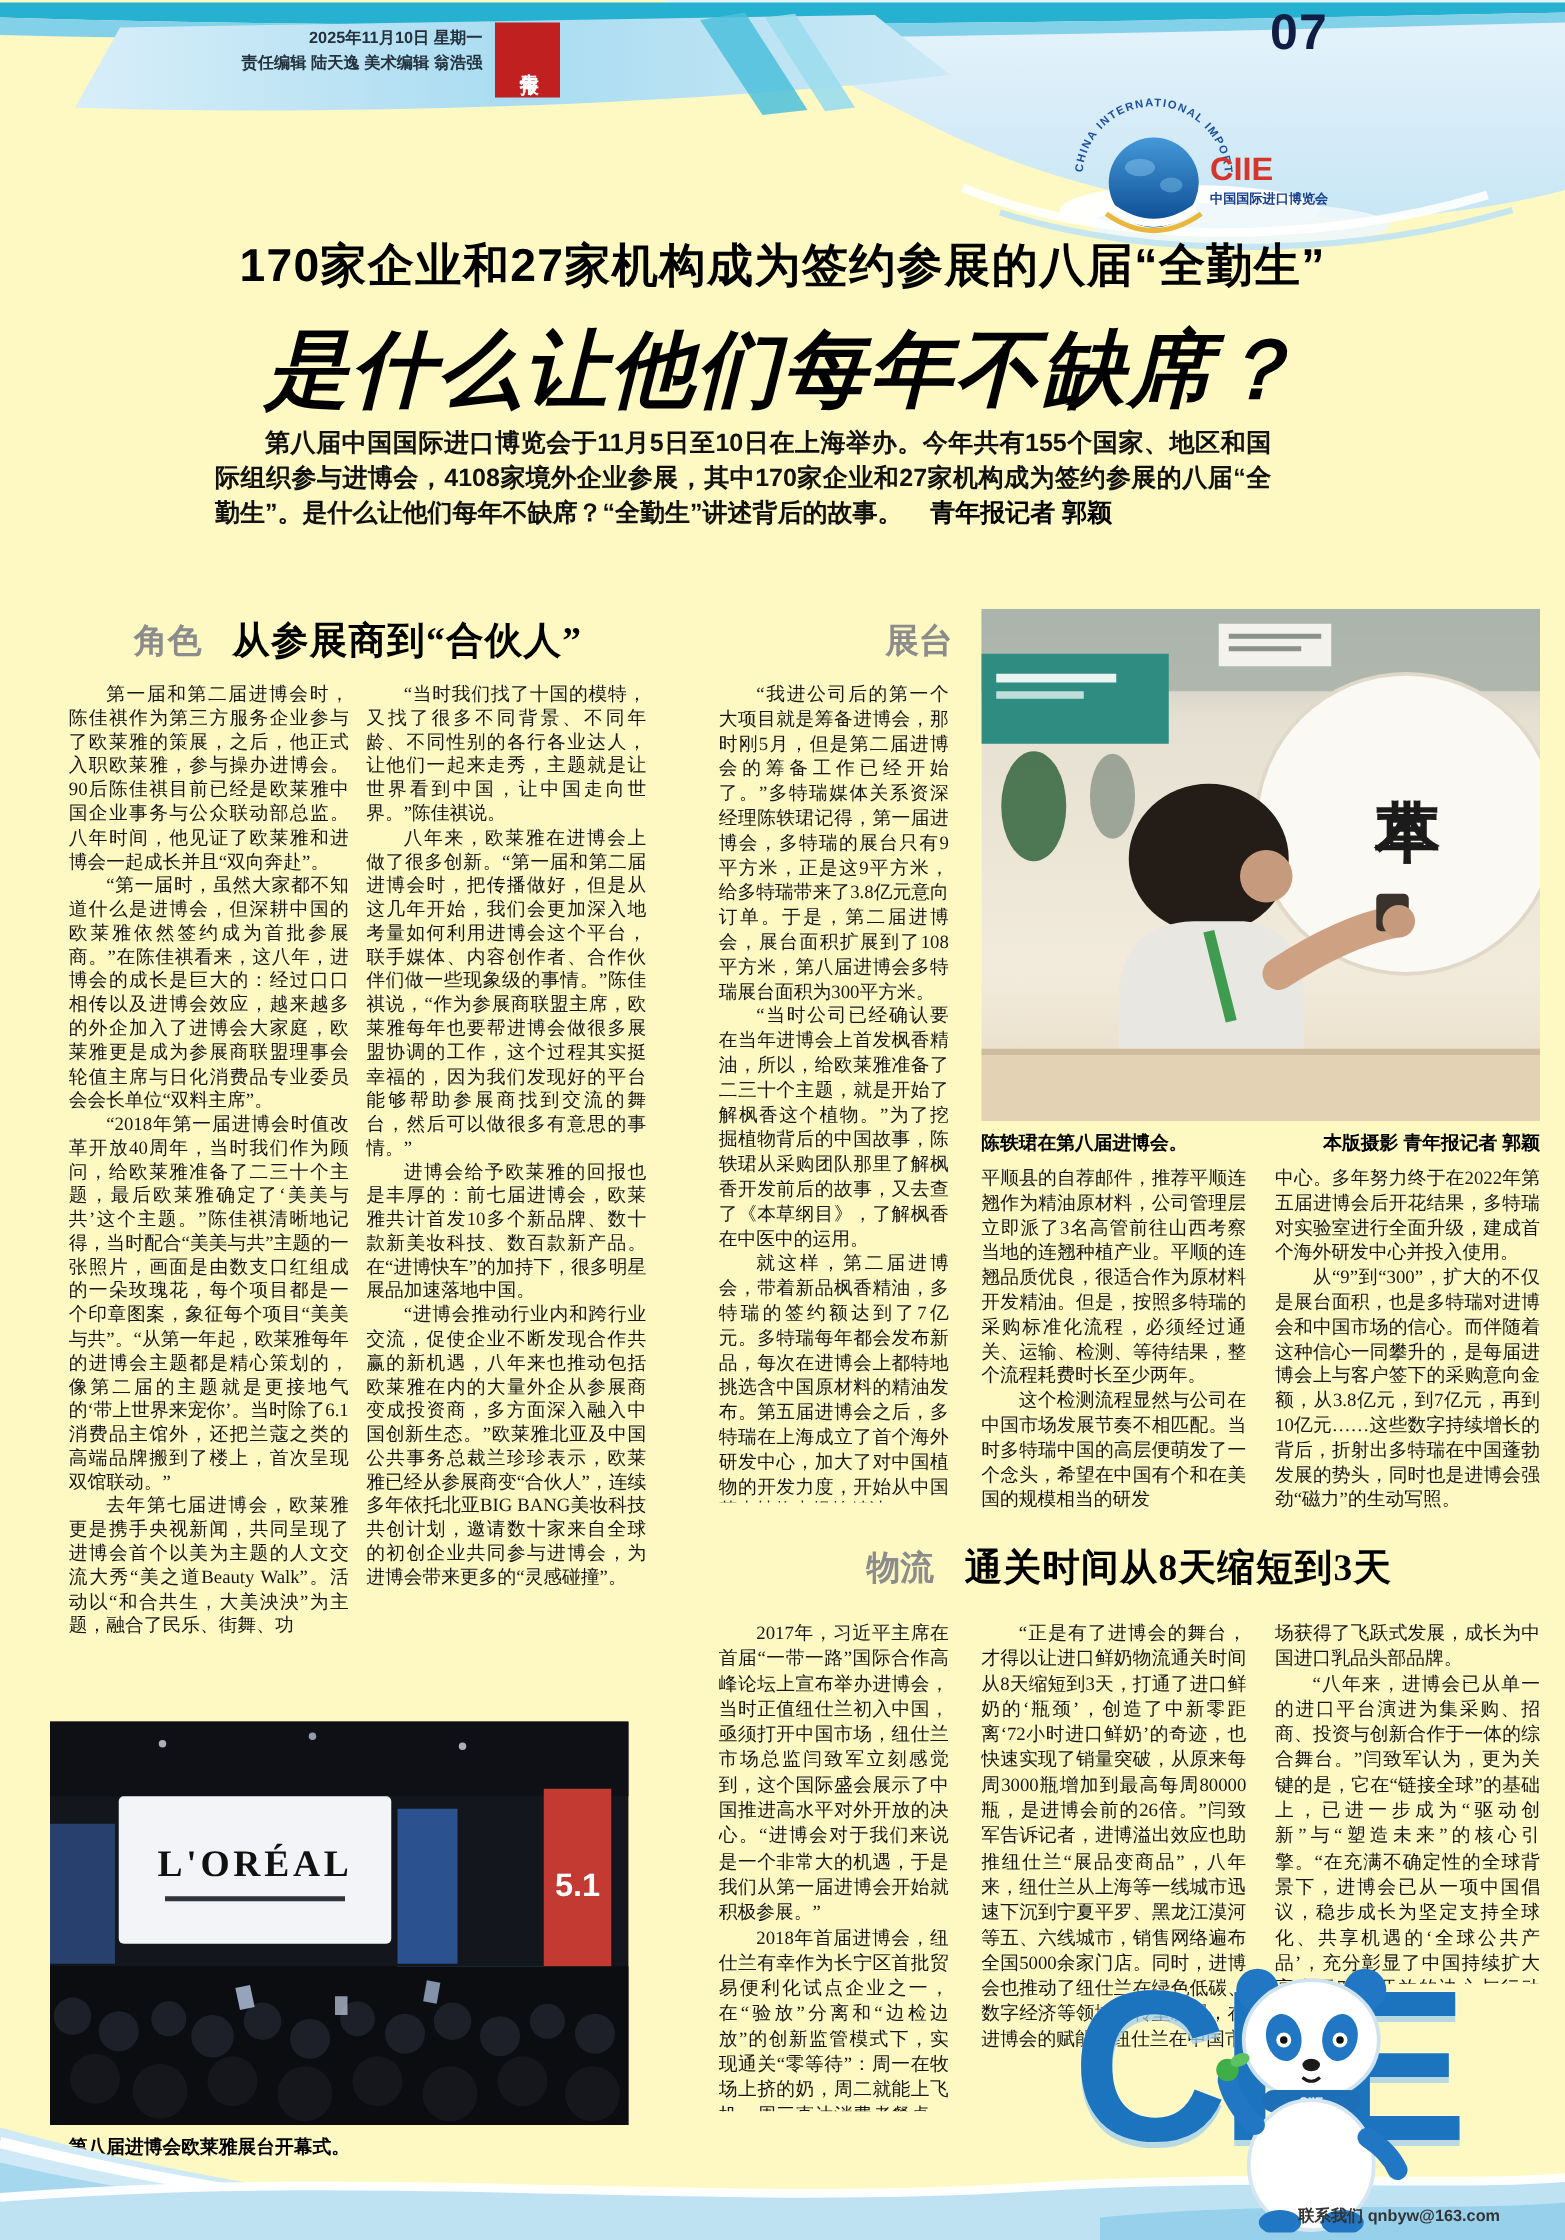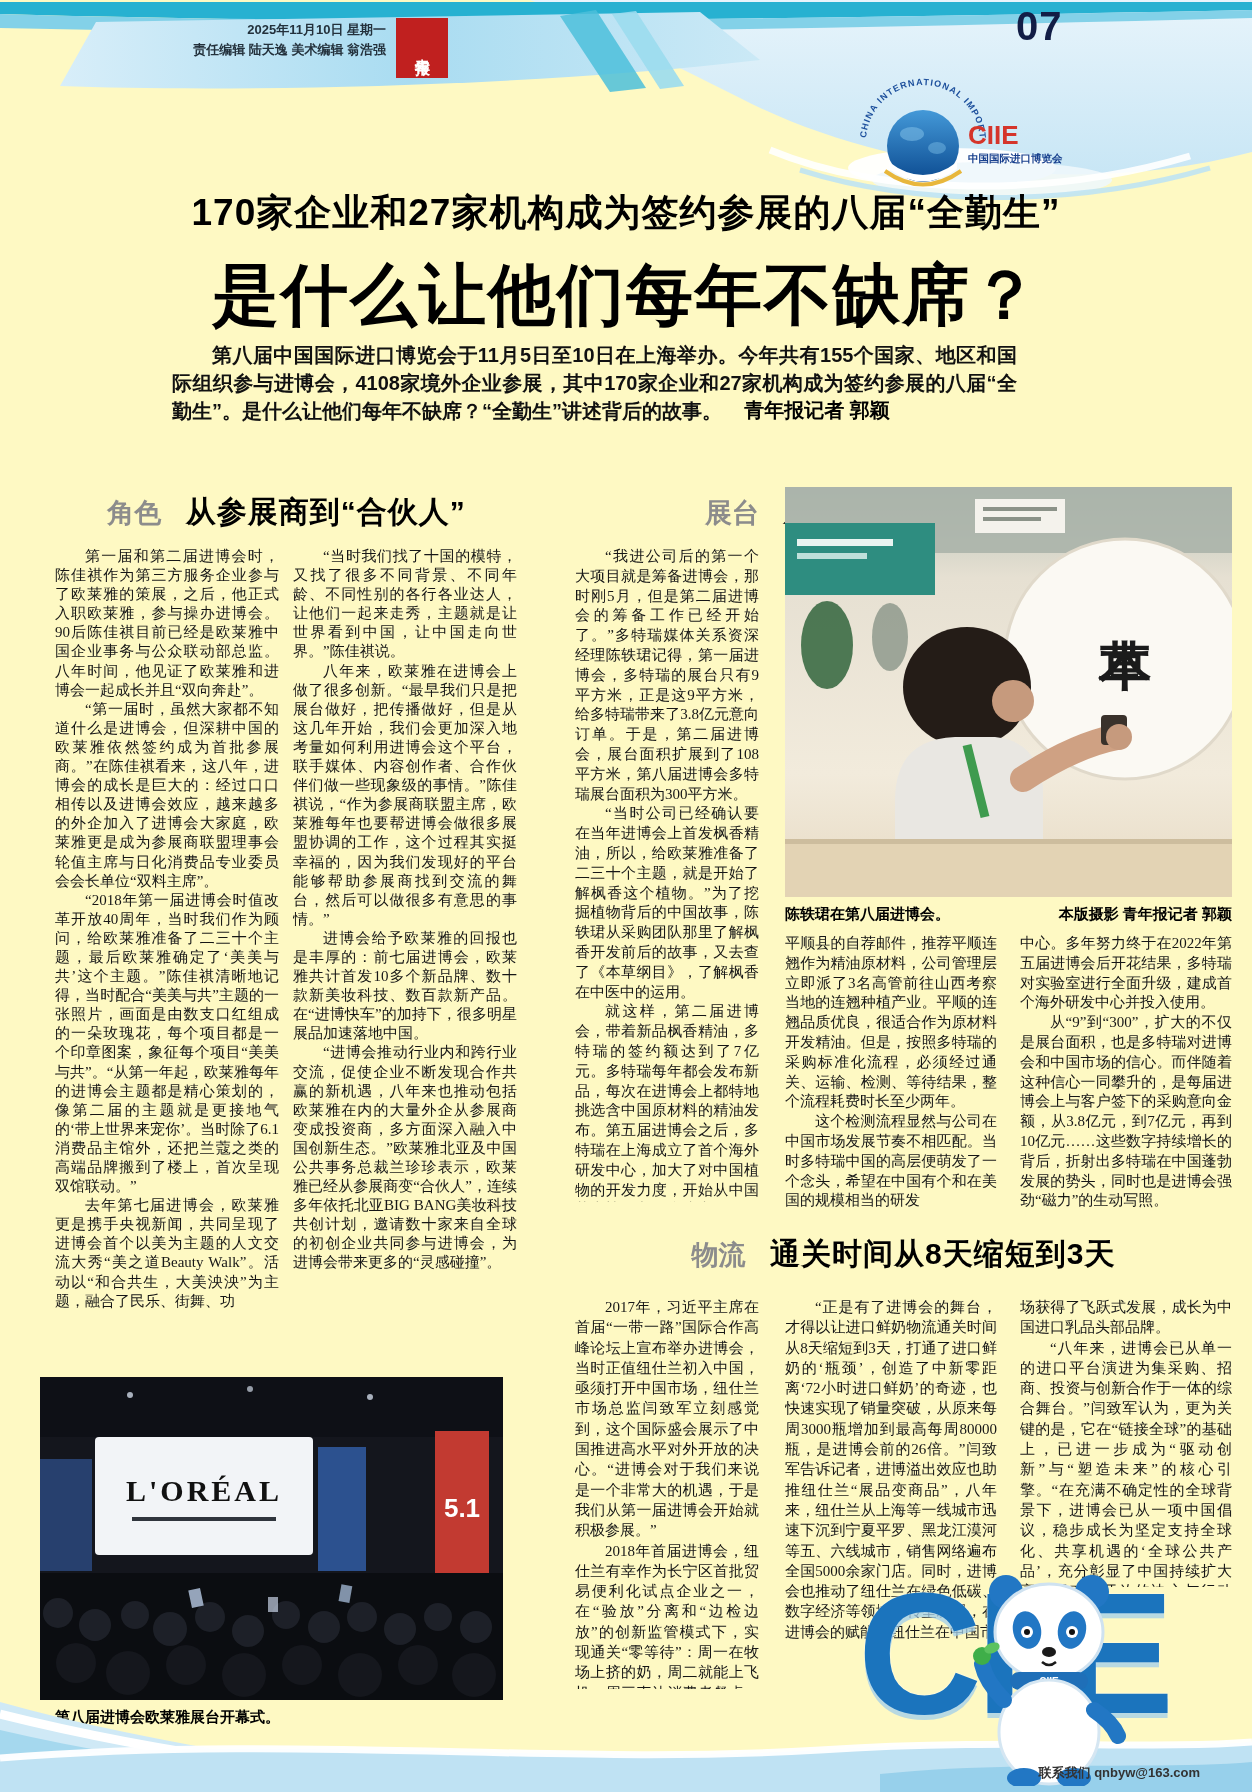--- a/index.html
+++ b/index.html
@@ -17,31 +17,31 @@
              font-weight:bold;font-size:15px;letter-spacing:1px;}
   .page-number{position:absolute;left:1016px;top:4px;font-size:40px;font-weight:900;color:#121d46;letter-spacing:1px;}
 
   
   .emblem{position:absolute;left:838px;top:44px;width:240px;height:160px;}
 
   
   .head-wrap{position:absolute;left:100px;top:188px;width:1052px;text-align:center;}
   .kicker{font-size:37px;font-weight:600;color:#000;letter-spacing:1px;}
   .big-title{margin-top:12px;font-size:67px;font-weight:900;color:#000;letter-spacing:2px;
-             font-family:"Liberation Sans","DejaVu Sans",sans-serif;}
+             font-family:"Liberation Sans","DejaVu Sans",sans-serif;font-style:italic;}
   .intro{position:absolute;left:172px;top:341px;width:845px;font-size:20px;line-height:28px;
          font-weight:600;color:#111;text-align:justify;text-indent:2em;}
   .byline{position:absolute;left:617px;top:397px;width:400px;text-align:center;
           font-size:20px;font-weight:bold;color:#000;}
 
   
   .zone-header{position:absolute;text-align:center;white-space:nowrap;}
   .zone-header .label{font-size:27px;font-weight:bold;color:#8c8c8c;vertical-align:middle;}
   .zone-header .title{font-size:30px;font-weight:bold;color:#000;margin-left:20px;vertical-align:middle;
-                      font-family:Liberation Sans, sans-serif;letter-spacing:1px;margin-top:47px;}
+                      font-family:Liberation Serif, serif;letter-spacing:1px;margin-top:47px;}
 
   
   .col{position:absolute;overflow:hidden;text-align:justify;color:#161616;
        font-family:"Liberation Serif","DejaVu Serif",serif;}
   .col p{margin:0;text-indent:2em;}
   .col p.cont{text-indent:0;}
   .role-col{font-size:15px;line-height:19.1px;width:224px;height:825px;top:547px;}
   .booth-col{font-size:15px;line-height:19.8px;}
   .logi-col{font-size:15px;line-height:20.3px;}
 
@@ -128,21 +128,21 @@
     <span class="title">从参展商到“合伙人”</span>
   </div>
   <div class="col role-col" style="left:55px;">
       <p>第一届和第二届进博会时，陈佳祺作为第三方服务企业参与了欧莱雅的策展，之后，他正式入职欧莱雅，参与操办进博会。90后陈佳祺目前已经是欧莱雅中国企业事务与公众联动部总监。八年时间，他见证了欧莱雅和进博会一起成长并且“双向奔赴”。</p>
       <p>“第一届时，虽然大家都不知道什么是进博会，但深耕中国的欧莱雅依然签约成为首批参展商。”在陈佳祺看来，这八年，进博会的成长是巨大的：经过口口相传以及进博会效应，越来越多的外企加入了进博会大家庭，欧莱雅更是成为参展商联盟理事会轮值主席与日化消费品专业委员会会长单位“双料主席”。</p>
       <p>“2018年第一届进博会时值改革开放40周年，当时我们作为顾问，给欧莱雅准备了二三十个主题，最后欧莱雅确定了‘美美与共’这个主题。”陈佳祺清晰地记得，当时配合“美美与共”主题的一张照片，画面是由数支口红组成的一朵玫瑰花，每个项目都是一个印章图案，象征每个项目“美美与共”。“从第一年起，欧莱雅每年的进博会主题都是精心策划的，像第二届的主题就是更接地气的‘带上世界来宠你’。当时除了6.1消费品主馆外，还把兰蔻之类的高端品牌搬到了楼上，首次呈现双馆联动。”</p>
       <p>去年第七届进博会，欧莱雅更是携手央视新闻，共同呈现了进博会首个以美为主题的人文交流大秀“美之道Beauty Walk”。活动以“和合共生，大美泱泱”为主题，融合了民乐、街舞、功</p>
     </div>
   <div class="col role-col" style="left:293px;">
       <p>“当时我们找了十国的模特，又找了很多不同背景、不同年龄、不同性别的各行各业达人，让他们一起来走秀，主题就是让世界看到中国，让中国走向世界。”陈佳祺说。</p>
-      <p>八年来，欧莱雅在进博会上做了很多创新。“最早我们只是把展台做好，把传播做好，但是从这几年开始，我们会更加深入地考量如何利用进博会这个平台，联手媒体、内容创作者、合作伙伴们做一些现象级的事情。”陈佳祺说，“作为参展商联盟主席，欧莱雅每年也要帮进博会做很多展盟协调的工作，这个过程其实挺幸福的，因为我们发现好的平台能够帮助参展商找到交流的舞台，然后可以做很多有意思的事情。”</p>
+      <p>八年来，欧莱雅在进博会上做了很多创新。“第一届和第二届进博会时，把传播做好，但是从这几年开始，我们会更加深入地考量如何利用进博会这个平台，联手媒体、内容创作者、合作伙伴们做一些现象级的事情。”陈佳祺说，“作为参展商联盟主席，欧莱雅每年也要帮进博会做很多展盟协调的工作，这个过程其实挺幸福的，因为我们发现好的平台能够帮助参展商找到交流的舞台，然后可以做很多有意思的事情。”</p>
       <p>进博会给予欧莱雅的回报也是丰厚的：前七届进博会，欧莱雅共计首发10多个新品牌、数十款新美妆科技、数百款新产品。在“进博快车”的加持下，很多明星展品加速落地中国。</p>
       <p>“进博会推动行业内和跨行业交流，促使企业不断发现合作共赢的新机遇，八年来也推动包括欧莱雅在内的大量外企从参展商变成投资商，多方面深入融入中国创新生态。”欧莱雅北亚及中国公共事务总裁兰珍珍表示，欧莱雅已经从参展商变“合伙人”，连续多年依托北亚BIG BANG美妆科技共创计划，邀请数十家来自全球的初创企业共同参与进博会，为进博会带来更多的“灵感碰撞”。</p>
     </div>
 
   <div class="photo" style="left:40px;top:1377px;width:463px;height:323px;">
     <svg width="463" height="323" viewBox="0 0 463 323">
       <rect width="463" height="323" fill="#14161d"></rect>
       <rect y="0" width="463" height="60" fill="#0e1016"></rect>
       <circle cx="90" cy="18" r="3" fill="#cfd8e6" opacity="0.8"></circle>
       <circle cx="210" cy="12" r="3" fill="#cfd8e6" opacity="0.7"></circle>

